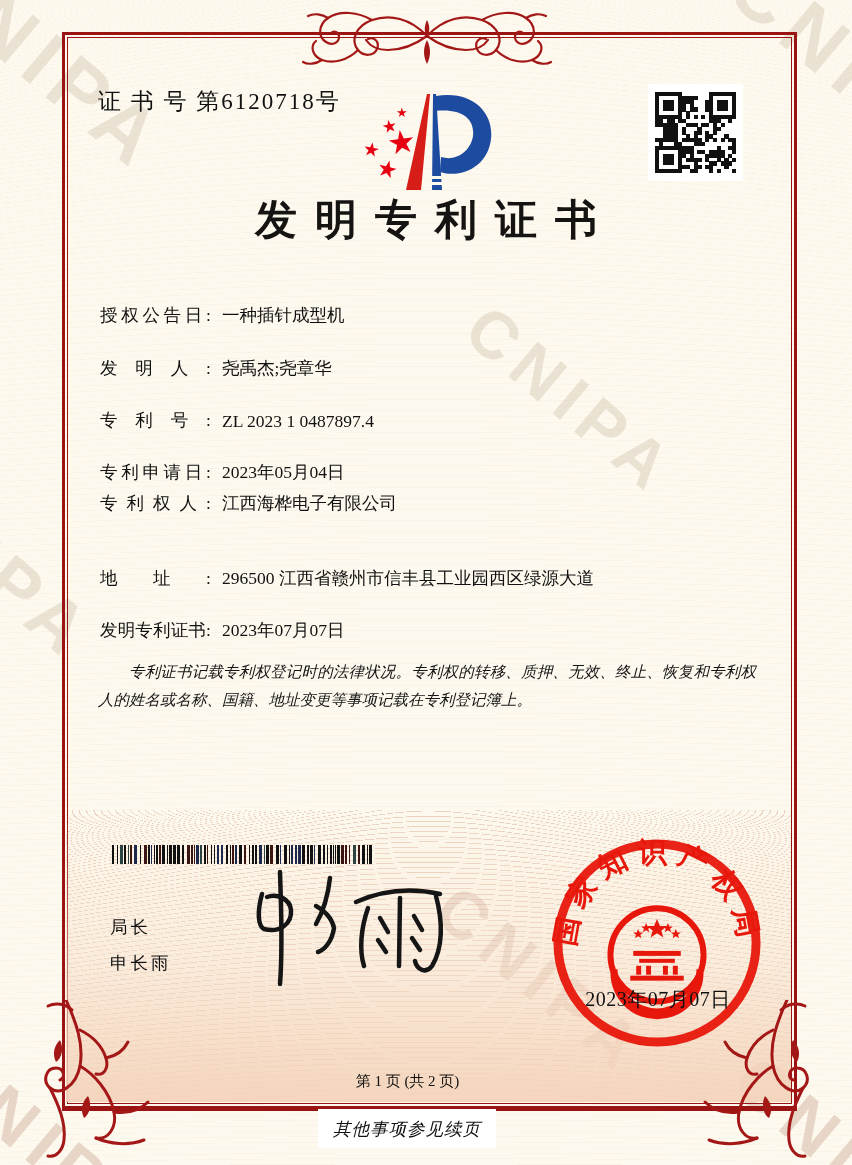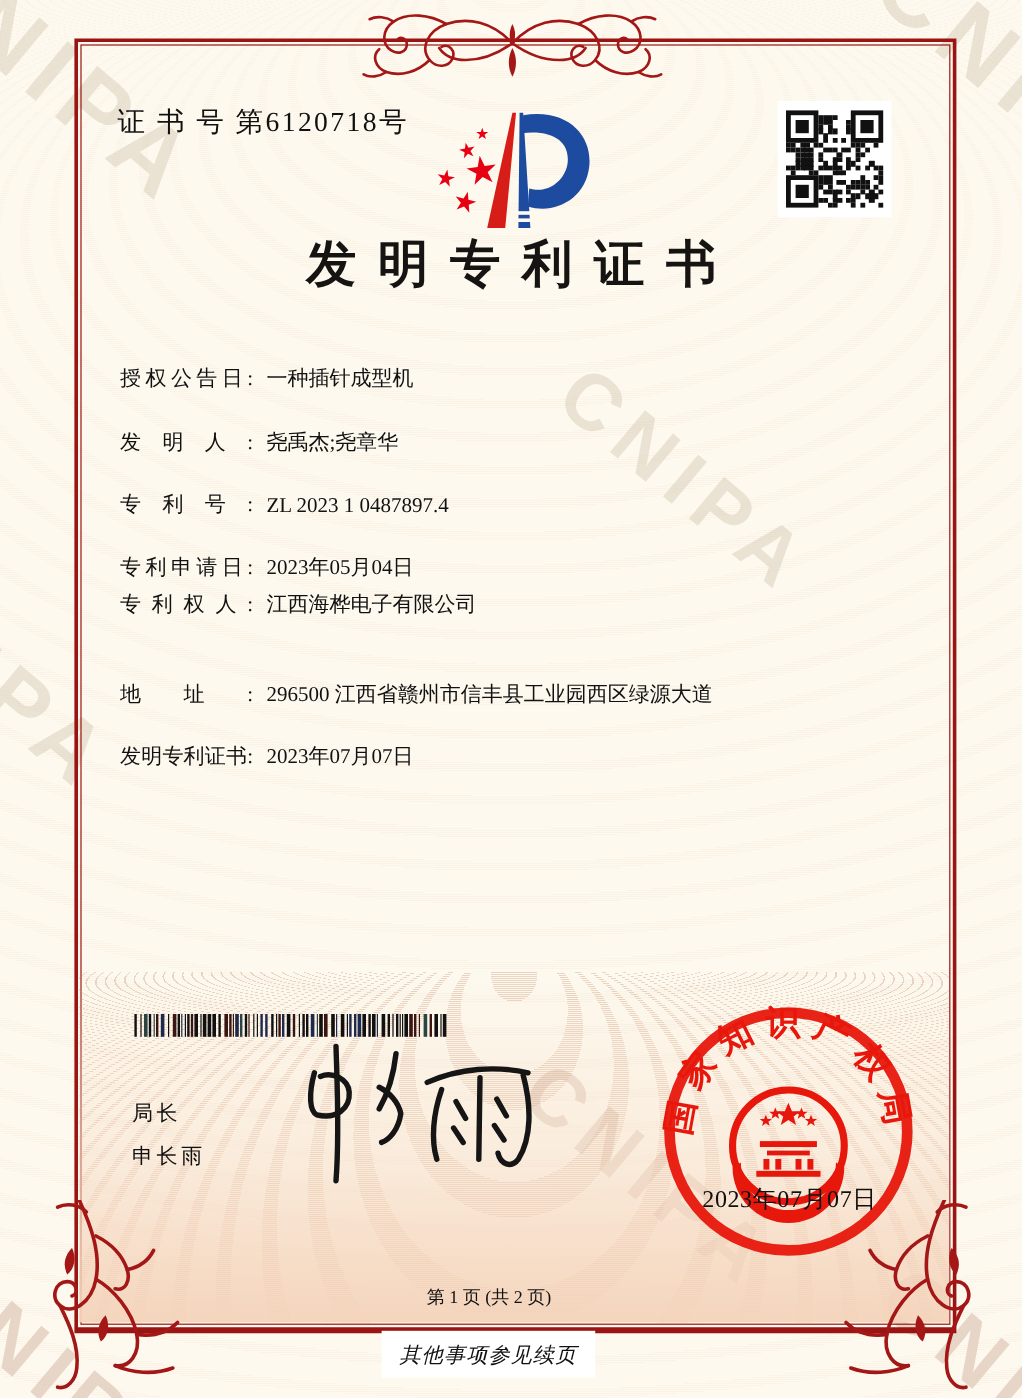--- a/index.html
+++ b/index.html
@@ -346,20 +346,21 @@
   <span class="flabel">专利权人</span><span class="fcolon"></span><span class="fval">江西海桦电子有限公司</span>
 </div>
 <div class="frow" style="top:566px;">
   <span class="flabel">地址</span><span class="fcolon"></span><span class="fval">296500 江西省赣州市信丰县工业园西区绿源大道</span>
 </div>
 <div class="frow" style="top:618px;width:660px;">
   <span class="flabel">发明专利证书</span><span class="fcolon"></span><span class="fval">2023年07月07日</span>
 </div>
 
 <div class="abs body-text">
+  <p>专利证书记载专利权登记时的法律状况。专利权的转移、质押、无效、终止、恢复和专利权人的姓名或名称、国籍、地址变更等事项记载在专利登记簿上。</p>
 </div>
 
 <div class="abs barcode" id="barcode"><i style="width:2px;background:#111;margin-right:3px;"></i><i style="width:1px;background:#111;margin-right:2px;"></i><i style="width:3px;background:#2c4441;margin-right:1px;"></i><i style="width:2px;background:#111;margin-right:2px;"></i><i style="width:1px;background:#2c4441;margin-right:1px;"></i><i style="width:2px;background:#3a1512;margin-right:2px;"></i><i style="width:3px;background:#1d2a4d;margin-right:3px;"></i><i style="width:1px;background:#111;margin-right:3px;"></i><i style="width:3px;background:#3a1512;margin-right:1px;"></i><i style="width:2px;background:#111;margin-right:1px;"></i><i style="width:1px;background:#1d2a4d;margin-right:2px;"></i><i style="width:1px;background:#111;margin-right:1px;"></i><i style="width:2px;background:#111;margin-right:1px;"></i><i style="width:2px;background:#3a1512;margin-right:1px;"></i><i style="width:3px;background:#111;margin-right:2px;"></i><i style="width:1px;background:#111;margin-right:1px;"></i><i style="width:3px;background:#111;margin-right:1px;"></i><i style="width:3px;background:#111;margin-right:1px;"></i><i style="width:3px;background:#111;margin-right:2px;"></i><i style="width:2px;background:#111;margin-right:3px;"></i><i style="width:3px;background:#3a1512;margin-right:1px;"></i><i style="width:2px;background:#3a1512;margin-right:1px;"></i><i style="width:1px;background:#3a1512;margin-right:1px;"></i><i style="width:3px;background:#1d2a4d;margin-right:1px;"></i><i style="width:2px;background:#2c4441;margin-right:2px;"></i><i style="width:2px;background:#111;margin-right:1px;"></i><i style="width:1px;background:#3a1512;margin-right:3px;"></i><i style="width:1px;background:#111;margin-right:2px;"></i><i style="width:1px;background:#111;margin-right:2px;"></i><i style="width:2px;background:#1d2a4d;margin-right:2px;"></i><i style="width:2px;background:#1d2a4d;margin-right:3px;"></i><i style="width:2px;background:#111;margin-right:2px;"></i><i style="width:1px;background:#111;margin-right:1px;"></i><i style="width:2px;background:#3a1512;margin-right:1px;"></i><i style="width:2px;background:#1d2a4d;margin-right:2px;"></i><i style="width:3px;background:#111;margin-right:2px;"></i><i style="width:2px;background:#3a1512;margin-right:3px;"></i><i style="width:1px;background:#111;margin-right:2px;"></i><i style="width:2px;background:#111;margin-right:1px;"></i><i style="width:2px;background:#111;margin-right:2px;"></i><i style="width:3px;background:#1d2a4d;margin-right:2px;"></i><i style="width:1px;background:#2c4441;margin-right:1px;"></i><i style="width:3px;background:#111;margin-right:1px;"></i><i style="width:3px;background:#3a1512;margin-right:3px;"></i><i style="width:3px;background:#111;margin-right:1px;"></i><i style="width:1px;background:#1d2a4d;margin-right:3px;"></i><i style="width:3px;background:#111;margin-right:2px;"></i><i style="width:1px;background:#111;margin-right:1px;"></i><i style="width:2px;background:#1d2a4d;margin-right:2px;"></i><i style="width:2px;background:#1d2a4d;margin-right:1px;"></i><i style="width:3px;background:#1d2a4d;margin-right:1px;"></i><i style="width:3px;background:#111;margin-right:2px;"></i><i style="width:2px;background:#111;margin-right:1px;"></i><i style="width:3px;background:#111;margin-right:1px;"></i><i style="width:1px;background:#1d2a4d;margin-right:3px;"></i><i style="width:3px;background:#111;margin-right:2px;"></i><i style="width:2px;background:#111;margin-right:2px;"></i><i style="width:1px;background:#111;margin-right:2px;"></i><i style="width:2px;background:#111;margin-right:1px;"></i><i style="width:1px;background:#111;margin-right:1px;"></i><i style="width:1px;background:#111;margin-right:1px;"></i><i style="width:3px;background:#111;margin-right:1px;"></i><i style="width:3px;background:#3a1512;margin-right:1px;"></i><i style="width:2px;background:#3a1512;margin-right:2px;"></i><i style="width:1px;background:#3a1512;margin-right:3px;"></i><i style="width:3px;background:#2c4441;margin-right:2px;"></i><i style="width:2px;background:#3a1512;margin-right:2px;"></i><i style="width:3px;background:#111;margin-right:2px;"></i><i style="width:1px;background:#111;margin-right:1px;"></i><i style="width:3px;background:#111;margin-right:3px;"></i></div>
 
 <div class="abs director-title">局长</div>
 <div class="abs director-name">申长雨</div>
 
 <svg class="abs signature" width="235" height="125" viewBox="0 0 235 125">
   <g stroke="#151515" stroke-width="4.5" fill="none" stroke-linecap="round" stroke-linejoin="round">
     <path d="M34,28 C29,46 30,60 36,63 C52,67 64,58 63,44 C62,33 49,27 39,31"></path>

